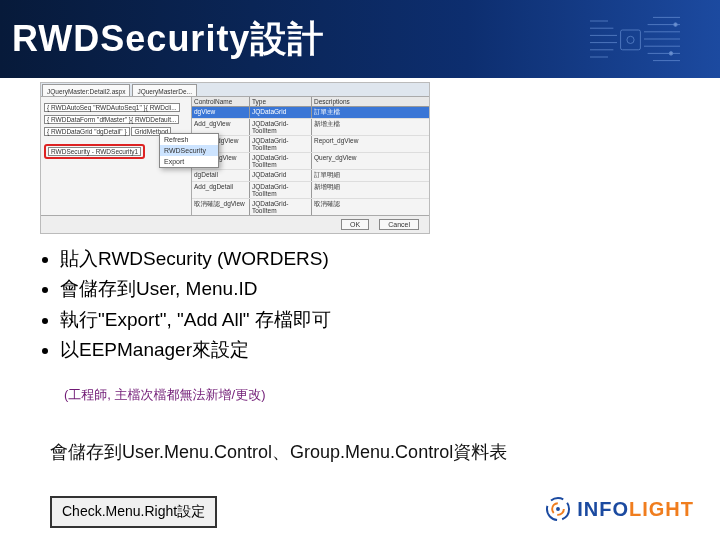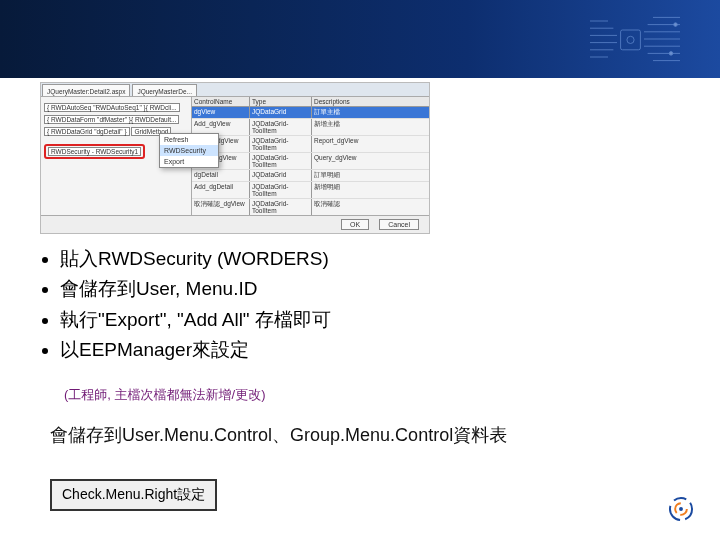--- a/index.html
+++ b/index.html
@@ -26,34 +26,35 @@
   .gh1{width:58px; border-right:1px solid #999; padding:1px 2px;}
   .gh2{width:62px; border-right:1px solid #999; padding:1px 2px;}
   .gh3{flex:1; padding:1px 2px;}
   .grid-row{display:flex; font-size:6.5px; border-bottom:1px solid #ddd;}
   .grid-row.sel{background:#3a76d6; color:#fff;}
   .shot-btns{position:absolute; bottom:0; left:0; right:0; height:18px; background:#eee; border-top:1px solid #aaa; display:flex; justify-content:flex-end; align-items:center; padding-right:10px; gap:10px;}
   .shot-btn{border:1px solid #888; background:#f8f8f8; font-size:7px; padding:1px 8px;}
   .bullets{ padding:10px 0 6px 60px; font-size:19px; line-height:1.6; }
   .bullets li{ list-style:disc; margin-left:0;}
   .note{ padding-left:64px; font-size:13px; color:#701a75; margin-top:14px;}
-  .store-line{ padding-left:50px; font-size:18px; margin-top:19px; color:#111;}
+  .store-line{ padding-left:50px; font-size:18px; margin-top:36px; color:#111;}
   .check-btn{ margin:32px 0 0 50px; display:inline-block; border:2px solid #333; background:#f0f0f0; padding:5px 10px; font-size:14px; }
   .logo{ position:absolute; right:26px; bottom:18px; display:flex; align-items:center; gap:6px; font-weight:700; font-size:20px; letter-spacing:1px;}
   .logo-mark{ width:26px; height:26px;}
   .logo-text1{ color:#1b4aa0;}
   .logo-text2{ color:#f07d1e;}
   .footer{ position:absolute; bottom:0; left:0; right:0; height:44px;}
 </style>
 </head>
 <body>
 
 
 
 <div class="header">
+  <div class="header-title">RWDSecurity設計</div>
   <div class="chip">
     <svg viewBox="0 0 120 60">
         <g stroke="#7fa7e8" stroke-width="1" fill="none" opacity="0.9">
       <rect x="44" y="20" width="22" height="22" rx="2"></rect>
           <circle cx="55" cy="31" r="4"></circle>
       <path d="M10 10 h20 M10 18 h26 M10 26 h30 M10 34 h30 M10 42 h26 M10 50 h20"></path>
       <path d="M80 6 h30 M74 14 h36 M70 22 h40 M70 30 h40 M70 38 h40 M74 46 h36 M80 54 h30"></path>
       <circle cx="105" cy="14" r="2" fill="#a8c5f4"></circle>
           <circle cx="100" cy="46" r="2" fill="#a8c5f4"></circle>
     </g>
@@ -146,17 +147,18 @@
 <div class="store-line">會儲存到User.Menu.Control、Group.Menu.Control資料表</div>
 <div class="check-btn">Check.Menu.Right設定</div>
 
 <div class="footer">
   <div class="logo">
     <svg class="logo-mark" viewBox="0 0 40 40">
       <circle cx="20" cy="20" r="17" fill="none" stroke="#1b4aa0" stroke-width="3" stroke-dasharray="20 8 30 10"></circle>
       <circle cx="20" cy="20" r="9" fill="none" stroke="#f07d1e" stroke-width="3" stroke-dasharray="15 6 20"></circle>
       <circle cx="20" cy="20" r="3" fill="#1b4aa0"></circle>
     </svg>
+    <span><span class="logo-text1">INFO</span><span class="logo-text2">LIGHT</span></span>
   </div>
 </div>
 
 
 
 
 </body></html>

